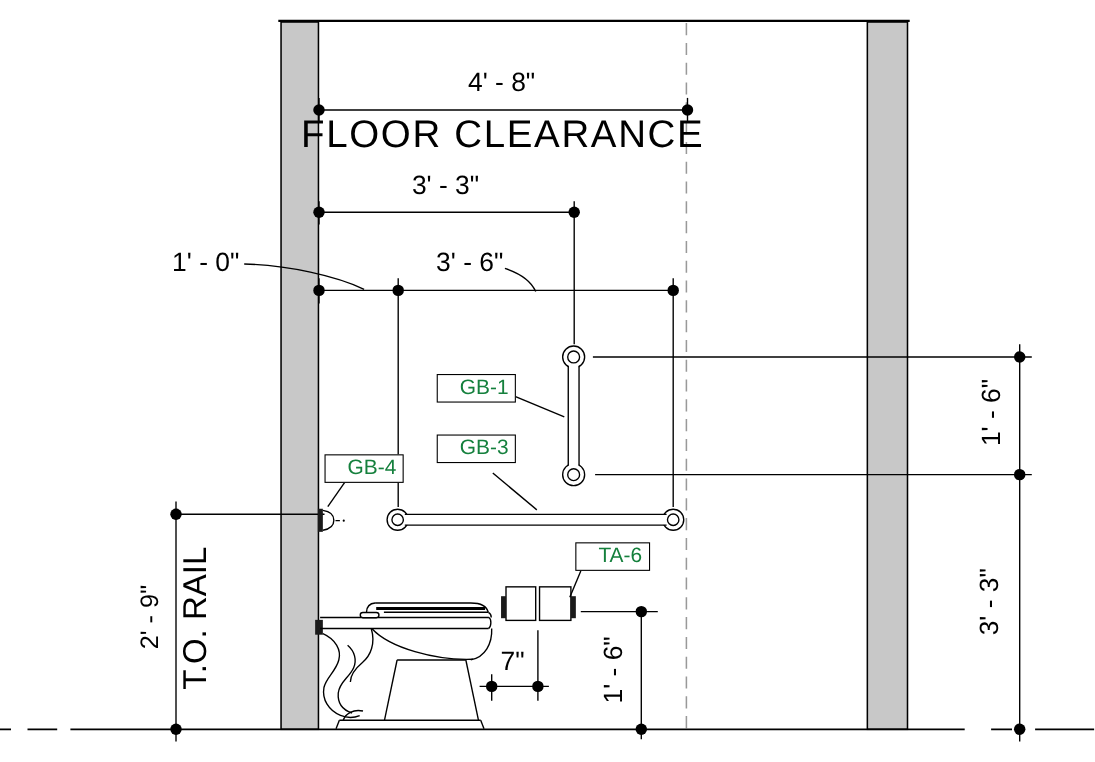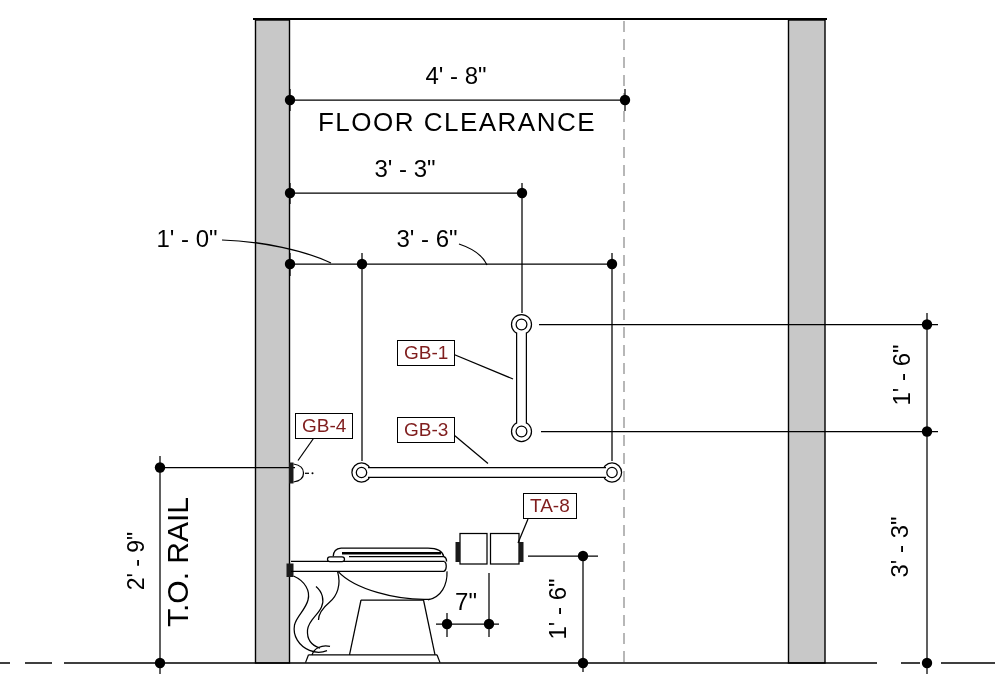--- a/index.html
+++ b/index.html
@@ -19,29 +19,29 @@
   .white{fill:#fff;}
   .dark{fill:#1a1a1a;stroke:none;}
   .cl{stroke:#999999;stroke-width:1.4;stroke-dasharray:11 7;fill:none;}
   .txt{
     position:absolute;
     transform:translate(-50%,-50%);
     color:#000;white-space:nowrap;
     font-size:24px;line-height:1;
   }
   .v{transform:translate(-50%,-50%) rotate(-90deg);}
-  .cap{font-size:26px;letter-spacing:1.5px;}
+  .cap{font-size:35px;letter-spacing:1.5px;}
   .big{font-size:30px;}
   .tag{
     position:absolute;
     border:1.4px solid #000;
     background:#fff;
     font-size:19px;line-height:1;
-    padding:2px 6px 3px 6px;
-    color:#7f1d1d;white-space:nowrap;
+    padding:2px 6px 3px 20px;
+    color:#15803d;white-space:nowrap;
   }
 </style>
 </head>
 <body>
 
 <div class="sheet">
 
   <svg width="995" height="693" viewBox="0 0 995 693">
 
     <g>
@@ -200,16 +200,16 @@
   <div class="txt v" style="left:900px;top:547px;">3' - 3"</div>
 
   <div class="txt v" style="left:136px;top:561px;font-size:23px;">2' - 9"</div>
   <div class="txt v big" style="left:178px;top:562px;">T.O. RAIL</div>
 
   <div class="txt" style="left:466px;top:602px;">7"</div>
   <div class="txt v" style="left:558px;top:609px;">1' - 6"</div>
 
   <div class="tag" style="left:397px;top:340px;">GB-1</div>
   <div class="tag" style="left:295px;top:413px;">GB-4</div>
-  <div class="tag" style="left:397px;top:417px;">GB-3</div>
-  <div class="tag" style="left:523px;top:493px;">TA-8</div>
+  <div class="tag" style="left:397px;top:395px;">GB-3</div>
+  <div class="tag" style="left:523px;top:493px;">TA-6</div>
 
 </div>
 
 </body></html>

